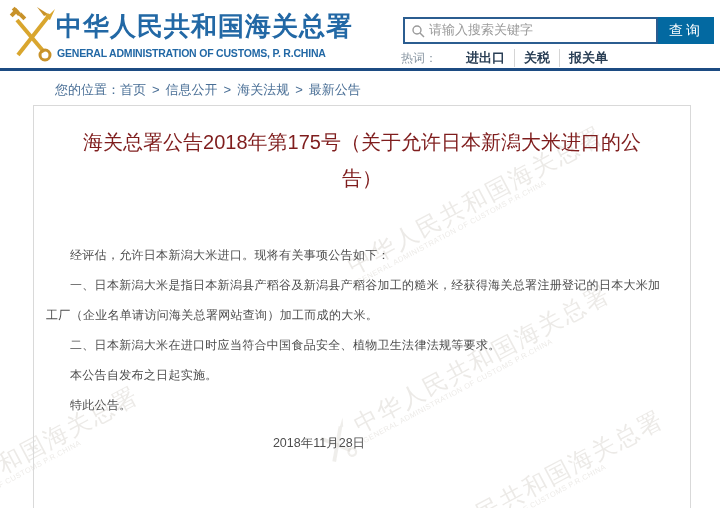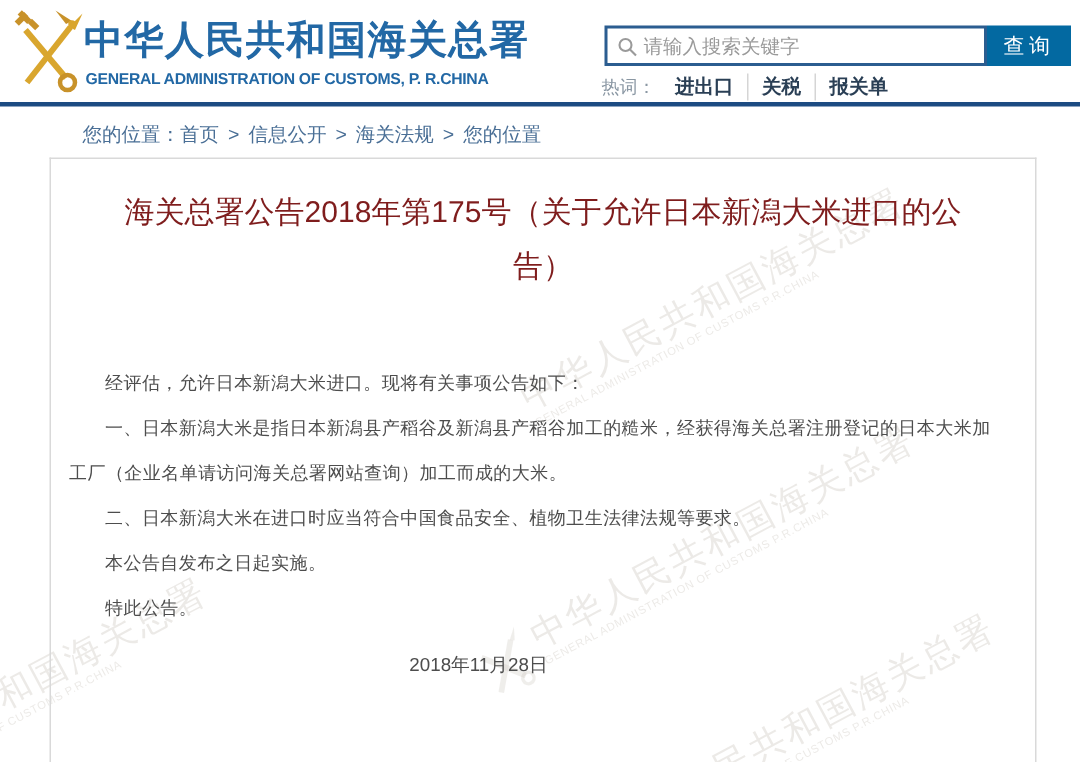--- a/index.html
+++ b/index.html
@@ -14,28 +14,28 @@
   .logo { position:absolute; left:8px; top:5px; width:48px; height:58px; }
   .site-cn { position:absolute; left:56px; top:9px; font-size:26px; font-weight:bold;
              color:#2268a5; letter-spacing:1px; white-space:nowrap; }
   .site-en { position:absolute; left:57px; top:47px; font-size:10.5px; font-weight:bold;
              color:#2268a5; letter-spacing:-0.2px; white-space:nowrap; }
 
   .search-box { position:absolute; left:403px; top:17px; width:255px; height:27px;
                 border:2px solid #2b5d90; background:#fff; display:flex; align-items:center; padding:0 4px 0 6px; }
   .search-box svg { flex:0 0 auto; margin-right:4px; }
   .search-input { flex:1 1 auto; border:none; outline:none; font-size:13px; color:#333;
-                  font-family:Liberation Serif, serif; min-width:0; background:transparent; }
+                  font-family:Liberation Mono, monospace; min-width:0; background:transparent; }
   .search-input::placeholder { color:#9a9a9a; }
   .search-btn { position:absolute; left:658px; top:17px; width:56px; height:27px;
                 background:#0369a1; color:#fff; font-size:14px; line-height:27px;
                 text-align:center; letter-spacing:3px; border:none; cursor:pointer;
                 font-family:inherit; }
   .hotwords { position:absolute; left:401px; top:49px; display:flex; align-items:center; font-size:13px; }
-  .hotwords .hw-label { color:#8a97a3; font-size:12px; margin-right:4px; }
+  .hotwords .hw-label { color:#8a97a3; font-size:12px; margin-right:20px; }
   .hotwords .hw-item { color:#2a3f55; font-weight:bold; padding:0 9px; cursor:pointer; }
   .hotwords .hw-item + .hw-item { border-left:1px solid #d5d5d5; }
 
   .divider { position:absolute; top:68px; left:0; width:720px; height:3px; background:#1c4b82; z-index:3; }
 
   
   .breadcrumb { position:absolute; top:81px; left:55px; font-size:13px; color:#4a6f96; z-index:3; white-space:nowrap; }
   .breadcrumb span { color:#4a6f96;text-align:right; }
   .breadcrumb .bc-link { cursor:pointer; }
   .breadcrumb .bc-sep { padding:0 6px; }
@@ -94,21 +94,21 @@
     <span class="hw-label">热词：</span>
     <span class="hw-item">进出口</span>
     <span class="hw-item">关税</span>
     <span class="hw-item">报关单</span>
   </div>
 </div>
 
 <div class="divider"></div>
 
 <div class="breadcrumb">
-  <span>您的位置：</span><span class="bc-link">首页</span><span class="bc-sep">&gt;</span><span class="bc-link">信息公开</span><span class="bc-sep">&gt;</span><span class="bc-link">海关法规</span><span class="bc-sep">&gt;</span><span class="bc-link">您的位置</span>
+  <span>您的位置：</span><span class="bc-link">首页</span><span class="bc-sep">&gt;</span><span class="bc-link">信息公开</span><span class="bc-sep">&gt;</span><span class="bc-link">海关法规</span><span class="bc-sep">&gt;</span><span class="bc-link">最新公告</span>
 </div>
 
 <div class="wm" style="left:335px; top:188px;">
   <span class="wm-txt">
       <div class="wm-cn">中华人民共和国海关总署</div>
   <div class="wm-en">GENERAL ADMINISTRATION OF CUSTOMS P.R.CHINA</div>
     </span>
 </div>
 <div class="wm" style="left:300px; top:352px;">
   <svg class="wm-icon" width="38" height="44" viewBox="0 0 48 58">

